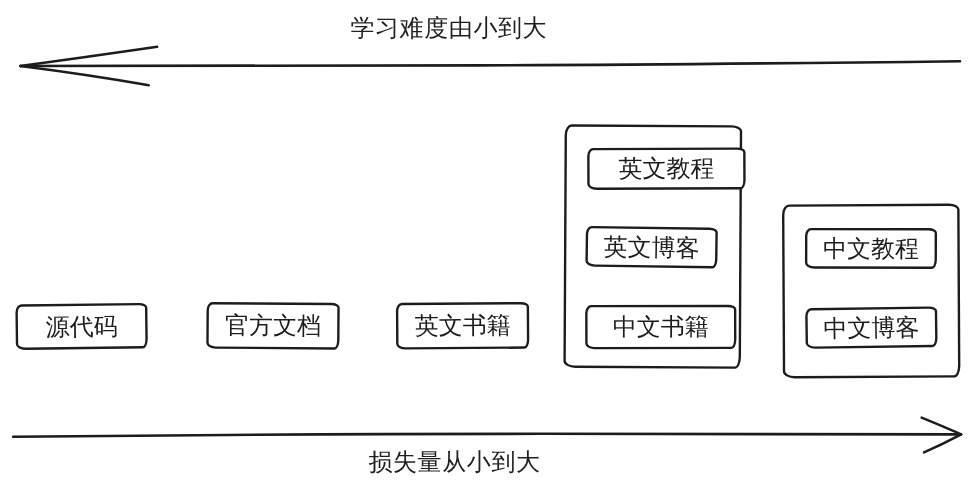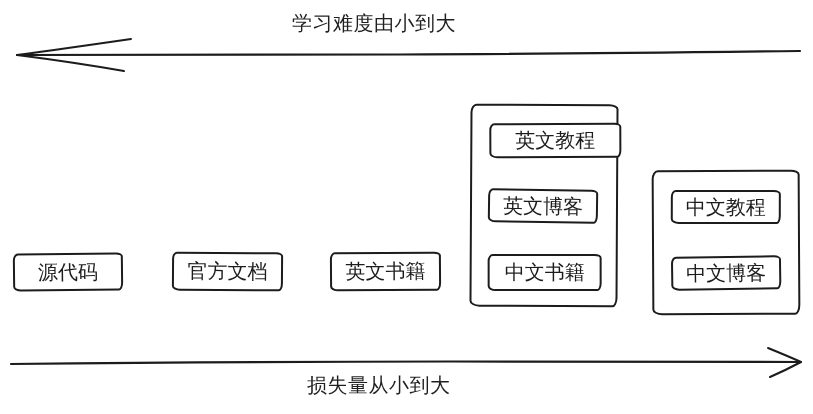--- a/index.html
+++ b/index.html
@@ -54,21 +54,21 @@
 
   
   #box-source      { left: 13px;  top: 253px; width: 110px; height: 38px; transform: rotate(-0.7deg); }
   #box-docs        { left: 172px; top: 252px; width: 111px; height: 39px; transform: rotate(0.4deg); }
   #box-en-books    { left: 330px; top: 252px; width: 111px; height: 39px; transform: rotate(-0.4deg); }
 
   
   #group-en        { left: 470px; top: 104px; width: 148px; height: 203px; transform: rotate(0.3deg); }
   #box-en-tutorial { left: 17px;  top: 17px;  width: 132px; height: 35px; transform: rotate(-0.5deg); }
   #box-en-blog     { left: 16px;  top: 83px;  width: 110px; height: 34px; transform: rotate(0.5deg); }
-  #box-cn-books    { left: 16px;  top: 148px; width: 114px; height: 37px; transform: rotate(-0.4deg); }
+  #box-cn-books    { left: 16px;  top: 148px; width: 126px; height: 37px; transform: rotate(-0.4deg); }
 
   
   #group-cn        { left: 652px; top: 170px; width: 148px; height: 145px; transform: rotate(-0.3deg); }
   #box-cn-tutorial { left: 17px;  top: 18px;  width: 110px; height: 34px; transform: rotate(0.4deg); }
   #box-cn-blog     { left: 17px;  top: 84px;  width: 110px; height: 34px; transform: rotate(-0.5deg); }
 
   .group-box .sketch-box { position: absolute; }
 </style>
 </head>
 <body>

